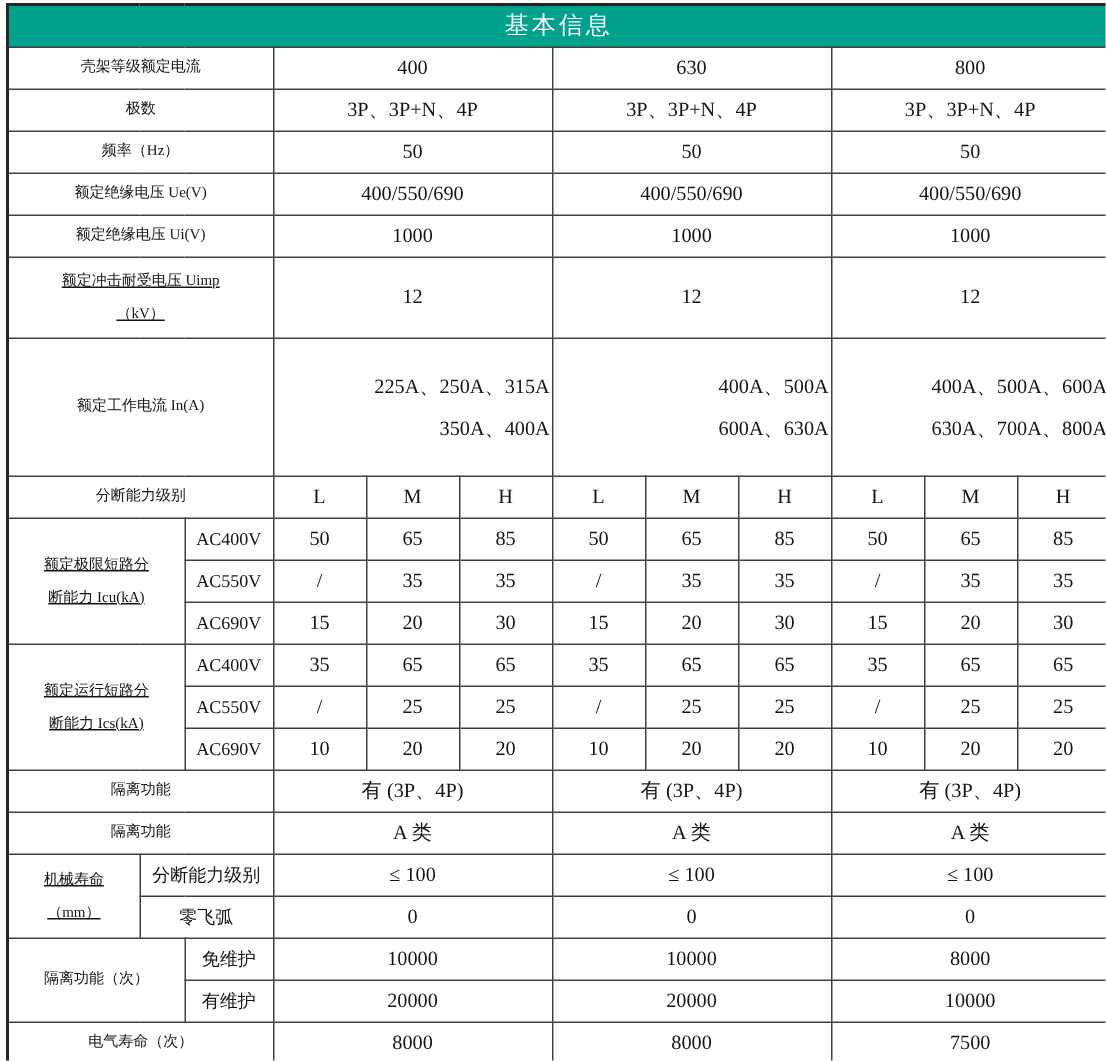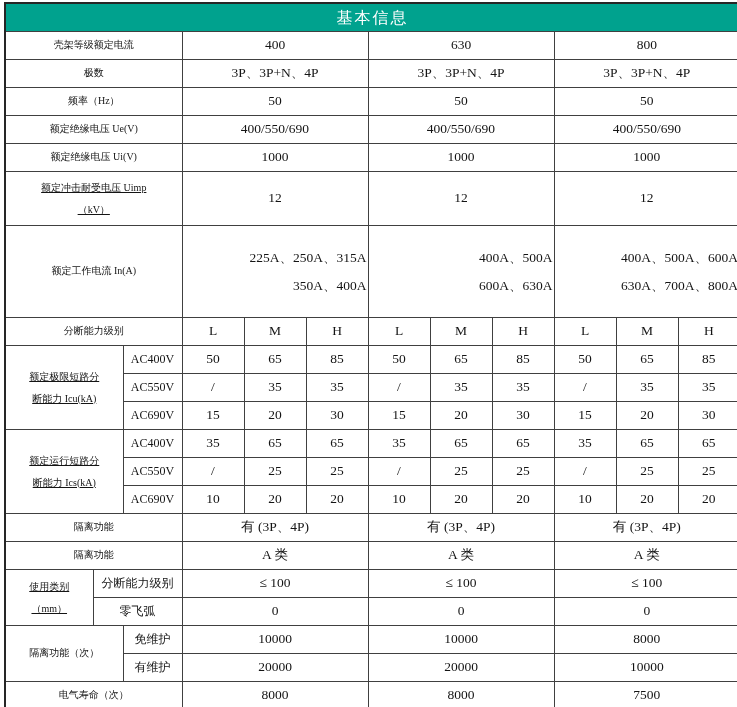--- a/index.html
+++ b/index.html
@@ -221,21 +221,21 @@
 
   <tr class="h">
     <td colspan="3" class="lbl">隔离功能</td>
     <td colspan="3">A 类</td>
     <td colspan="3">A 类</td>
     <td colspan="3">A 类</td>
   </tr>
 
   <tr class="h">
     <td rowspan="2" class="lbl twoline">
-      <div>使用类别</div>
+      <div>机械寿命</div>
       <div>（mm）</div>
     </td>
     <td colspan="2" class="sub">分断能力级别</td>
     <td colspan="3">≤ 100</td>
     <td colspan="3">≤ 100</td>
     <td colspan="3">≤ 100</td>
   </tr>
   <tr class="h">
     <td colspan="2" class="sub">零飞弧</td>
     <td colspan="3">0</td>

